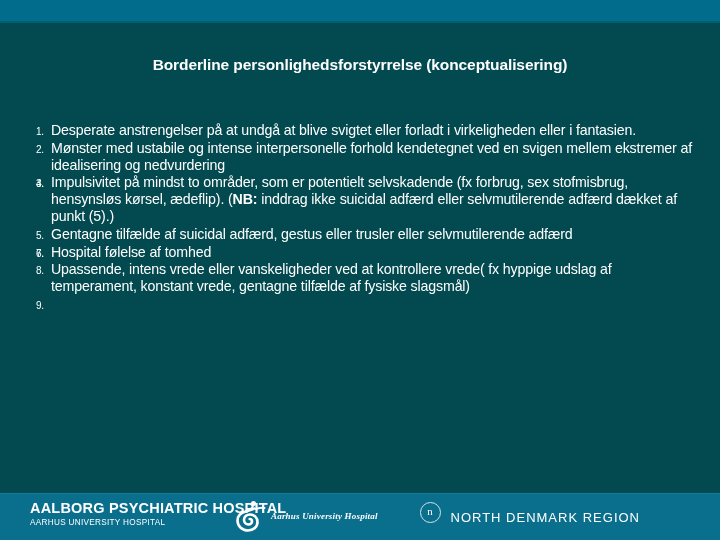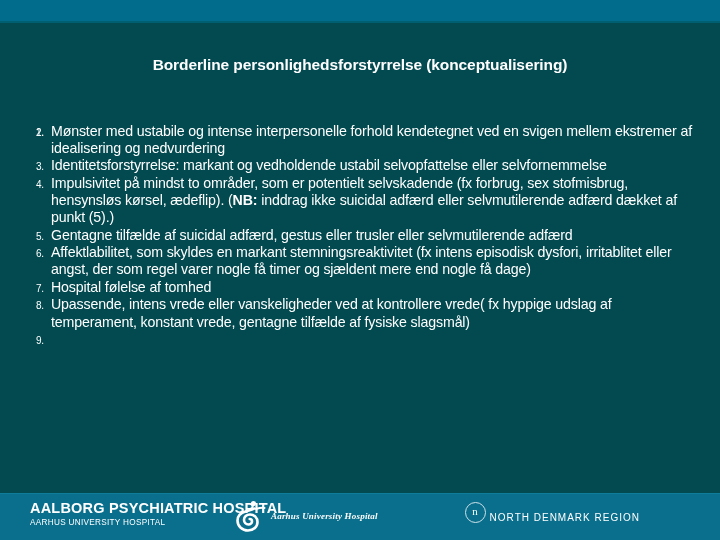--- a/index.html
+++ b/index.html
@@ -166,68 +166,67 @@
     border-radius: 50%;
     color: #ffffff;
     font-family: "Liberation Serif", serif;
     font-size: 11px;
     line-height: 17px;
     text-align: center;
     flex: 0 0 auto;
     margin-bottom: 1px;
   }
   .region .region-text {
-    margin-left: 4px;
-    color: #ffffff;
-    font-size: 10px;
+    margin-left: 10px;
+    color: #ffffff;
+    font-size: 13px;
     letter-spacing: 1.0px;
     white-space: nowrap;
     line-height: 12px;
   }
 </style>
 </head>
 <body>
 
 <div class="slide">
 
   <div class="top-band"></div>
   <div class="top-band-edge"></div>
 
   <div class="title">Borderline personlighedsforstyrrelse (konceptualisering)</div>
 
   <div class="body-area">
     <ol class="points">
 
       <li>
         <span class="num">1</span>
+        <span>Desperate anstrengelser på at undgå at blive svigtet eller forladt i virkeligheden eller i fantasien.</span>
       </li>
 
       <li>
         <span class="num">2</span>
         <span>Mønster med ustabile og intense interpersonelle forhold kendetegnet ved en svigen mellem ekstremer af idealisering og nedvurdering</span>
       </li>
 
       <li>
         <span class="num">3</span>
-        <span>Identitetsforstyrrelse: markant og vedholdende ustabil selvopfattelse eller selvfornemmelse</span>
       </li>
 
       <li>
         <span class="num">4</span>
         <span>Impulsivitet på mindst to områder, som er potentielt selvskadende (fx forbrug, sex stofmisbrug, hensynsløs kørsel, ædeflip). (</span><span class="bold">NB:</span><span> inddrag ikke suicidal adfærd eller selvmutilerende adfærd dækket af punkt (5).)</span>
       </li>
 
       <li>
         <span class="num">5</span>
         <span>Gentagne tilfælde af suicidal adfærd, gestus eller trusler eller selvmutilerende adfærd</span>
       </li>
 
       <li>
         <span class="num">6</span>
-        <span>Affektlabilitet, som skyldes en markant stemningsreaktivitet (fx intens episodisk dysfori, irritablitet eller angst, der som regel varer nogle få timer og sjældent mere end nogle få dage)</span>
       </li>
 
       <li>
         <span class="num">7</span>
         <span>Hospital følelse af tomhed</span>
       </li>
 
       <li>
         <span class="num">8</span>
         <span>Upassende, intens vrede eller vanskeligheder ved at kontrollere vrede( fx hyppige udslag af temperament, konstant vrede, gentagne tilfælde af fysiske slagsmål)</span>

